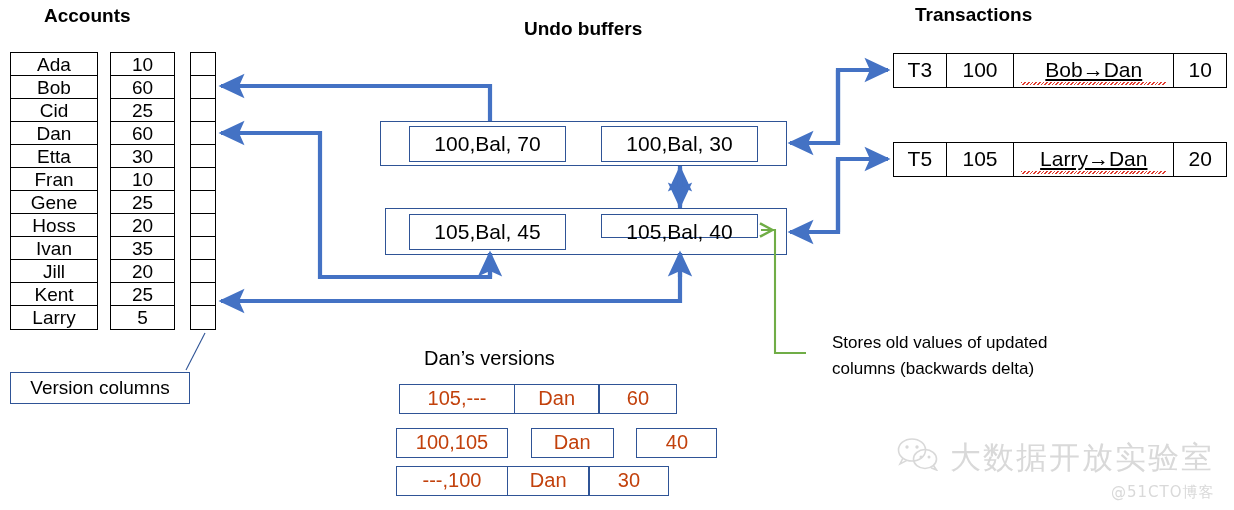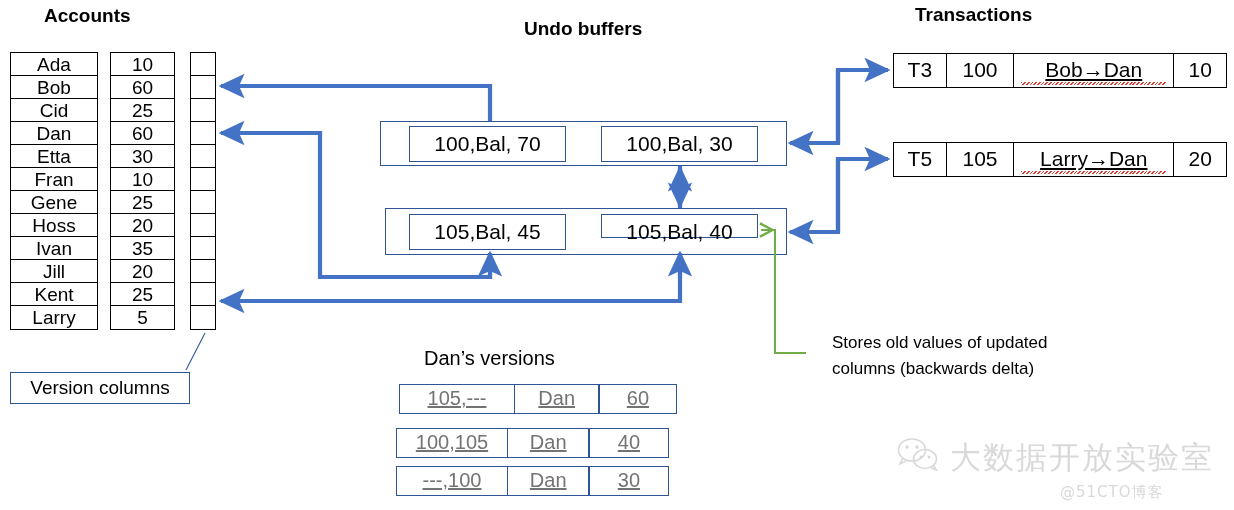--- a/index.html
+++ b/index.html
@@ -133,23 +133,22 @@
     box-sizing: border-box;
     background: #fff;
   }
   .dv-cell {
     box-sizing: border-box;
     border: 1.3px solid #2f5496;
     margin-left: -1.3px;
     font-size: 20px;
     line-height: 27px;
     text-align: center;
-    color: #737373;
-    white-space: nowrap;
-    text-decoration: underline;
+    color: #c2410c;
+    white-space: nowrap;
   }
   .dv-cell:first-child { margin-left: 0; }
 
   
   .annotation {
     position: absolute;
     font-size: 17px;
     line-height: 26px;
     color: #000;
     white-space: nowrap;
@@ -258,21 +257,21 @@
     </div>
     <div class="txn-cell last" style="width:52px;">20</div>
   </div>
 
   <div class="dv-row" style="left:399px; top:384px;">
     <div class="dv-cell" style="width:116px;">105,---</div>
     <div class="dv-cell" style="width:86px;">Dan</div>
     <div class="dv-cell" style="width:79px;">60</div>
   </div>
 
-  <div class="dv-row" style="left:396px; top:428px;">
+  <div class="dv-row" style="left:396px; top:428px;gap:24px;">
     <div class="dv-cell" style="width:112px;">100,105</div>
     <div class="dv-cell" style="width:83px;">Dan</div>
     <div class="dv-cell" style="width:81px;">40</div>
   </div>
 
   <div class="dv-row" style="left:396px; top:466px;">
     <div class="dv-cell" style="width:112px;">---,100</div>
     <div class="dv-cell" style="width:83px;">Dan</div>
     <div class="dv-cell" style="width:81px;">30</div>
   </div>
@@ -320,15 +319,15 @@
     <ellipse cx="15" cy="13" rx="13.5" ry="11" fill="none" stroke="#d9d9d9" stroke-width="1.6"></ellipse>
     <path d="M6,21 L3,27 L9.5,23.6" fill="none" stroke="#d9d9d9" stroke-width="1.6"></path>
     <circle cx="10" cy="10" r="1.7" fill="#d9d9d9"></circle>
     <circle cx="20" cy="10" r="1.7" fill="#d9d9d9"></circle>
     <ellipse cx="28" cy="22" rx="11.5" ry="9.5" fill="none" stroke="#d9d9d9" stroke-width="1.6"></ellipse>
     <path d="M36.5,28.5 L39.5,33 L34,30.8" fill="none" stroke="#d9d9d9" stroke-width="1.6"></path>
     <circle cx="24" cy="20" r="1.5" fill="#d9d9d9"></circle>
     <circle cx="32" cy="20" r="1.5" fill="#d9d9d9"></circle>
   </svg>
   <div class="wm wm-main" style="left:950px; top:437px;">大数据开放实验室</div>
-  <div class="wm wm-sub" style="left:1060px; top:483px;">@51CTO博客</div>
+  <div class="wm wm-sub" style="left:1111px; top:483px;">@51CTO博客</div>
 
 </div>
 
 </body></html>

